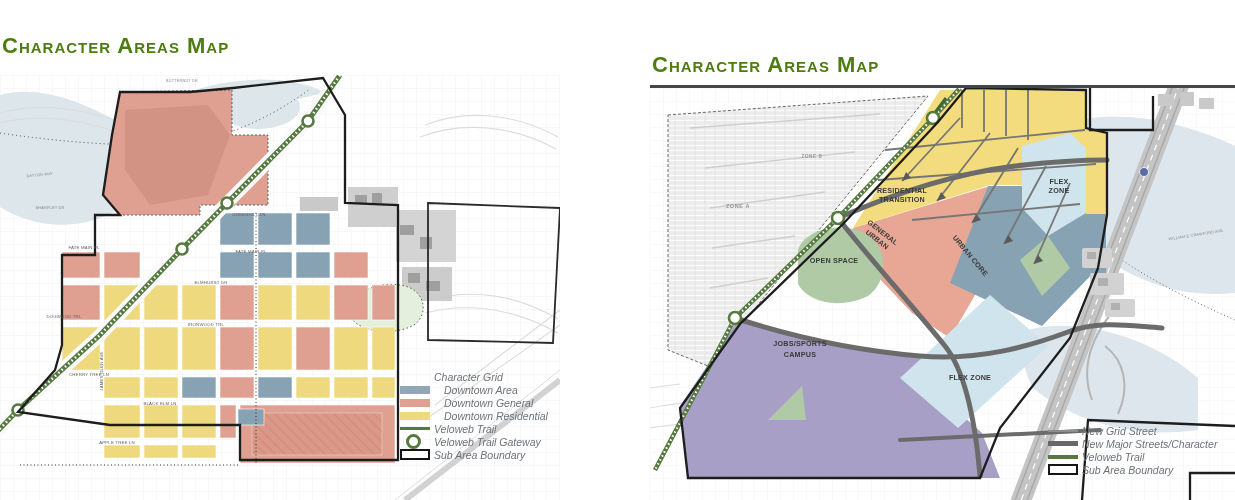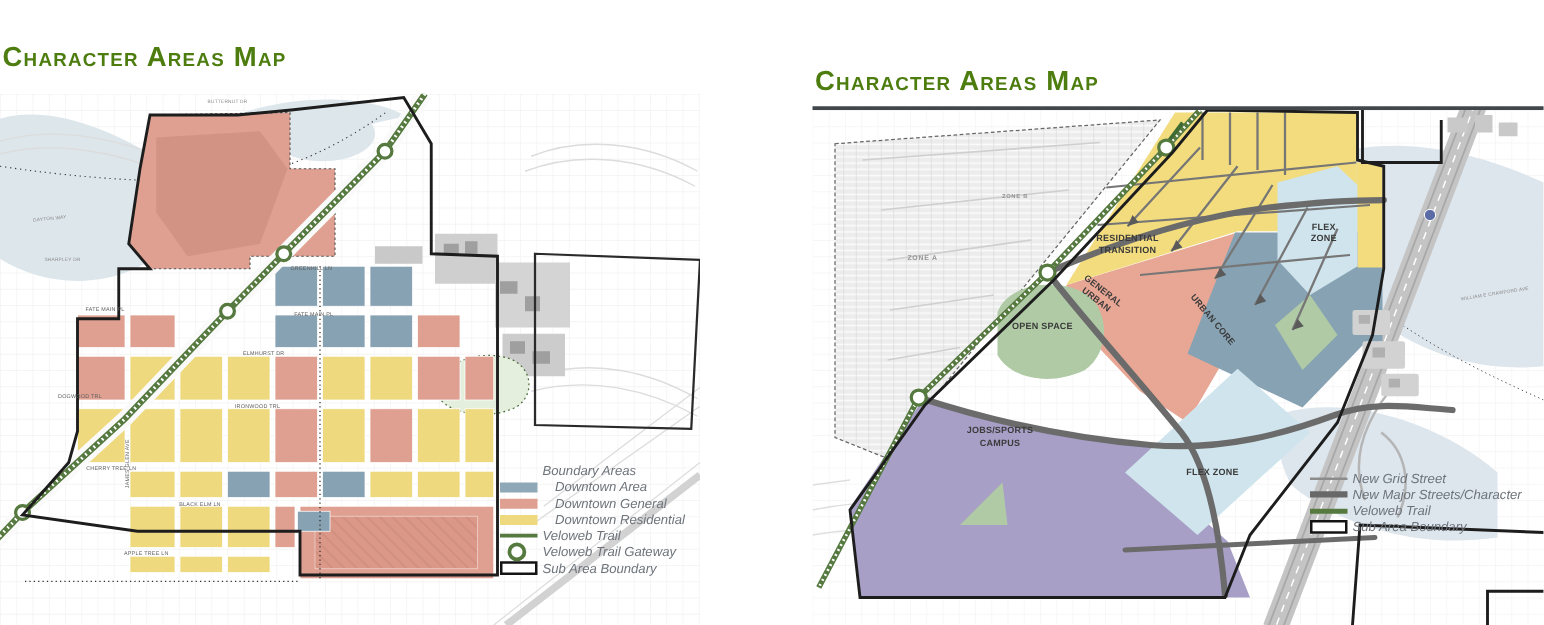--- a/index.html
+++ b/index.html
@@ -17,21 +17,21 @@
   
   .bc{fill:#87a2b3;} .bg{fill:#dfa091;} .br{fill:#eed97e;}
   .blk{stroke:#ffffff;stroke-width:0.6;}
   .zl{font-family:"Liberation Sans",sans-serif;font-weight:700;font-size:7.2px;fill:#3a3a3a;text-anchor:middle;letter-spacing:.2px;}
   .zg{font-family:"Liberation Sans",sans-serif;font-weight:700;font-size:5.5px;fill:#949494;text-anchor:middle;letter-spacing:.6px;}
   .sl{font-family:"Liberation Sans",sans-serif;font-size:4.3px;fill:#5f5f5f;text-anchor:middle;letter-spacing:.2px;}
   .sl2{font-size:3.8px;fill:#8a8a8a;}
   
   .legend{position:absolute;font-style:italic;font-size:10.5px;color:#6d737a;}
   #left-legend{left:400px;top:370px;}
-  #right-legend{left:398px;top:376px;}
+  #right-legend{left:398px;top:424px;}
   .lrow{display:flex;align-items:center;height:13px;}
   .lsw{width:34px;flex:0 0 34px;display:flex;align-items:center;}
   .sw{width:30px;height:8px;display:inline-block;}
   .sw-core{background:#8fa8b8;} .sw-gen{background:#dfa091;} .sw-res{background:#eed97e;}
   .sw-line-green{width:30px;height:3px;background:#55793f;}
   .sw-circle{width:9px;height:9px;border:3px solid #55793f;border-radius:50%;background:#fff;margin-left:6px;}
   .sw-bound{width:26px;height:7px;border:2px solid #141414;background:#fff;}
   .sw-thin{width:30px;height:2px;background:#8c8c8c;}
   .sw-thick{width:30px;height:5px;background:#686868;}
   .sw-velo{width:30px;height:4px;background:#55793f;}
@@ -190,21 +190,21 @@
       <text class="sl" x="89" y="301">CHERRY TREE LN</text>
       <text class="sl" x="160" y="330">BLACK ELM LN</text>
       <text class="sl" x="117" y="369">APPLE TREE LN</text>
       <text class="sl" x="103" y="296" transform="rotate(-90 103 296)">JAMES GLEN AVE</text>
     </g>
   </svg>
 
   <div class="legend" id="left-legend">
     <div class="lrow">
       <span class="lsw"></span>
-      <span class="llabel">Boundary Areas</span>
+      <span class="llabel">Character Grid</span>
     </div>
     <div class="lrow">
       <span class="lsw">
           <span class="sw sw-core"></span>
         </span>
       <span class="llabel lind">Downtown Area</span>
     </div>
     <div class="lrow">
       <span class="lsw">
           <span class="sw sw-gen"></span>

